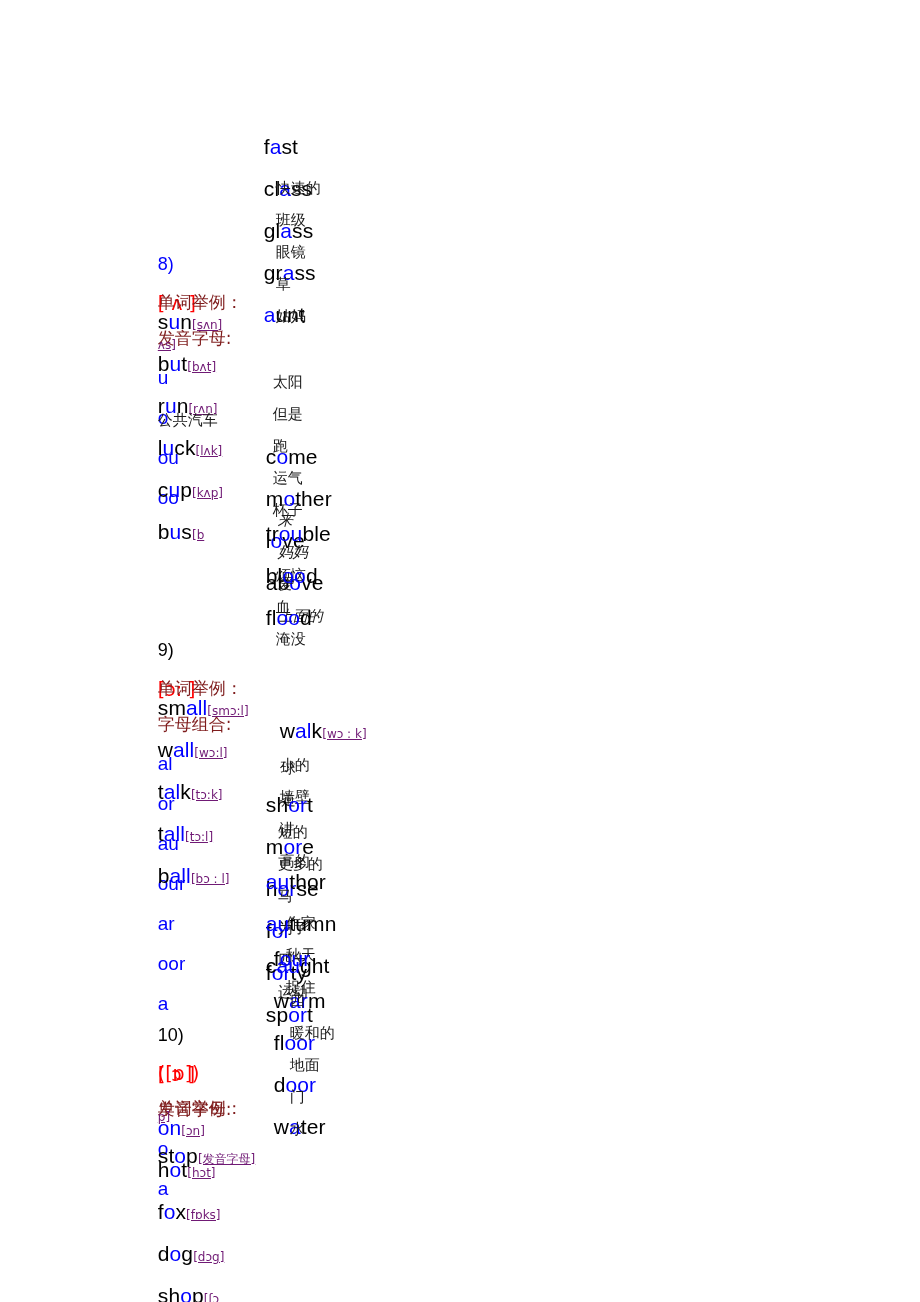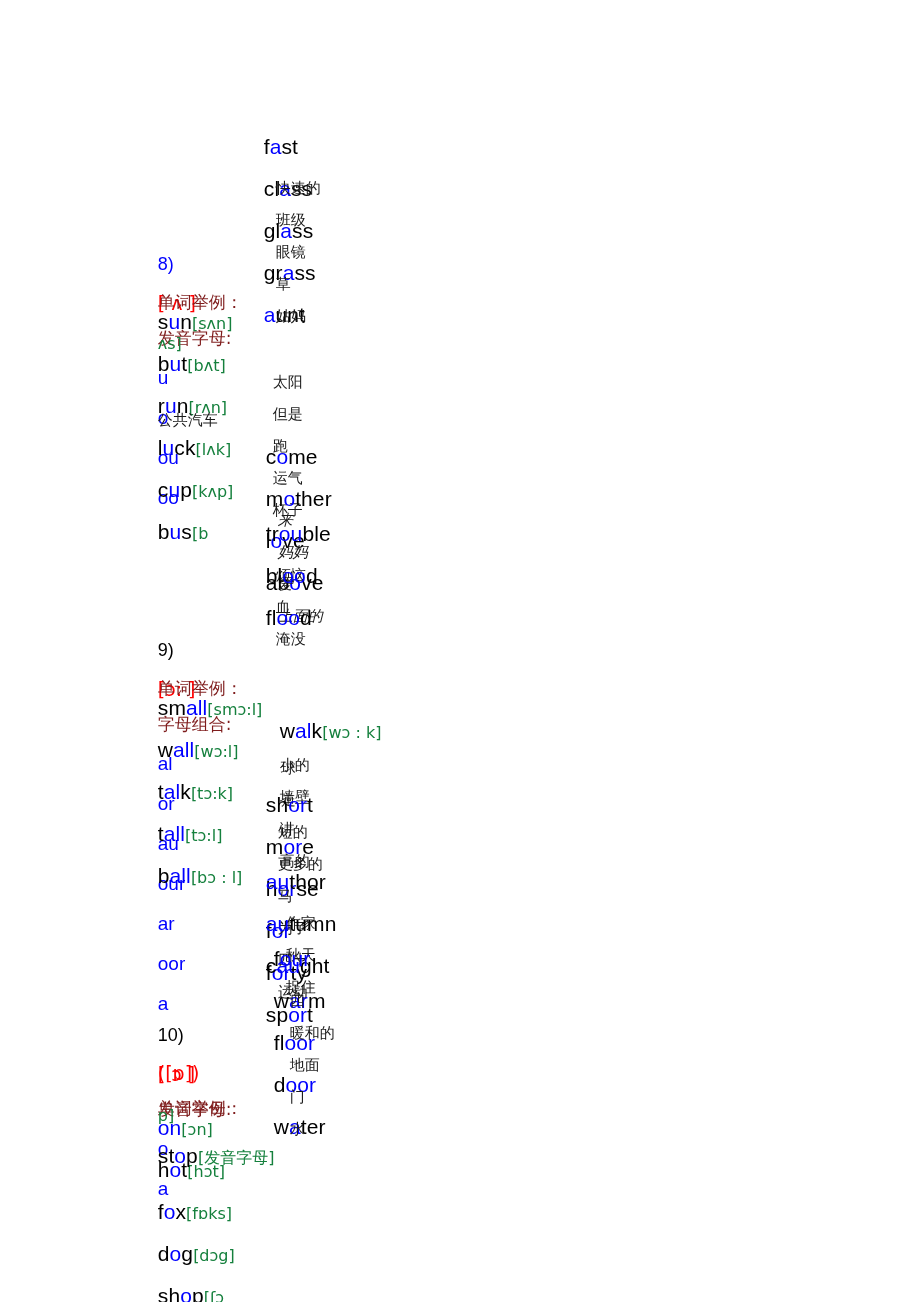--- a/index.html
+++ b/index.html
@@ -39,23 +39,24 @@
     font-size: 15px;
     color: #1a1a1a;
   }
   .cnbig {
     font-family: "DejaVu Sans", "Liberation Sans", sans-serif;
     font-size: 17px;
     color: #7f1d1d;
   }
   .ipa {
     font-family: "DejaVu Sans", sans-serif;
-    font-size: 16px;
-    color: #15803d;
+    font-size: 12px;
+    color: #701a75;
     vertical-align: baseline;
+    text-decoration: underline;
   }
   .ipa-big {
     font-family: "DejaVu Sans", sans-serif;
     font-size: 19px;
   }
   .num {
     font-size: 18px;
   }
   .combo {
     font-size: 19px;

